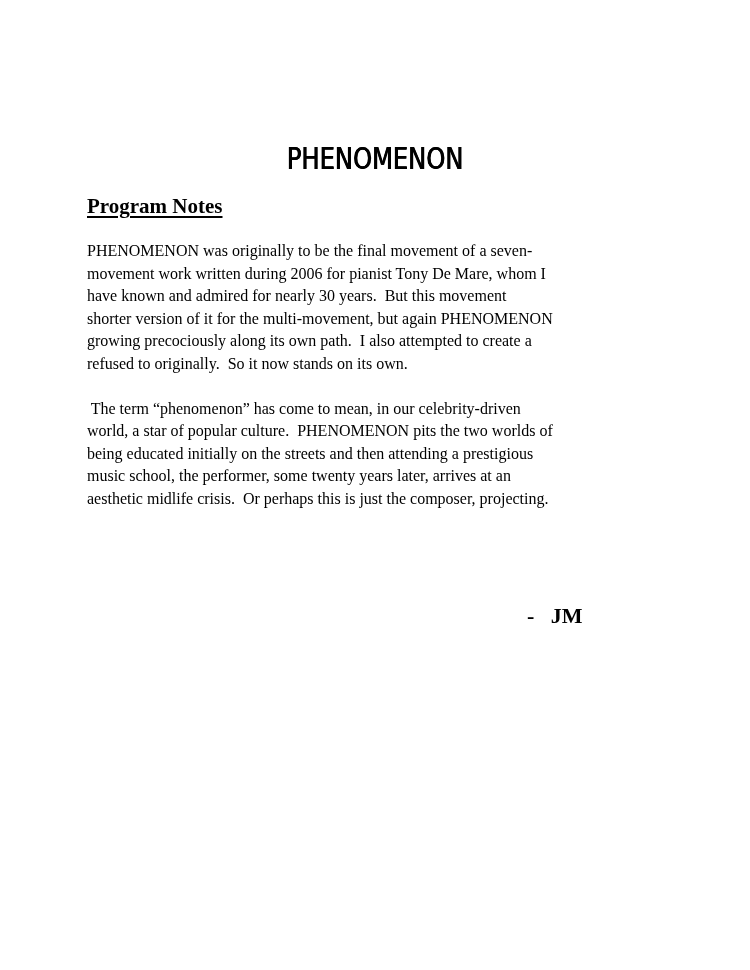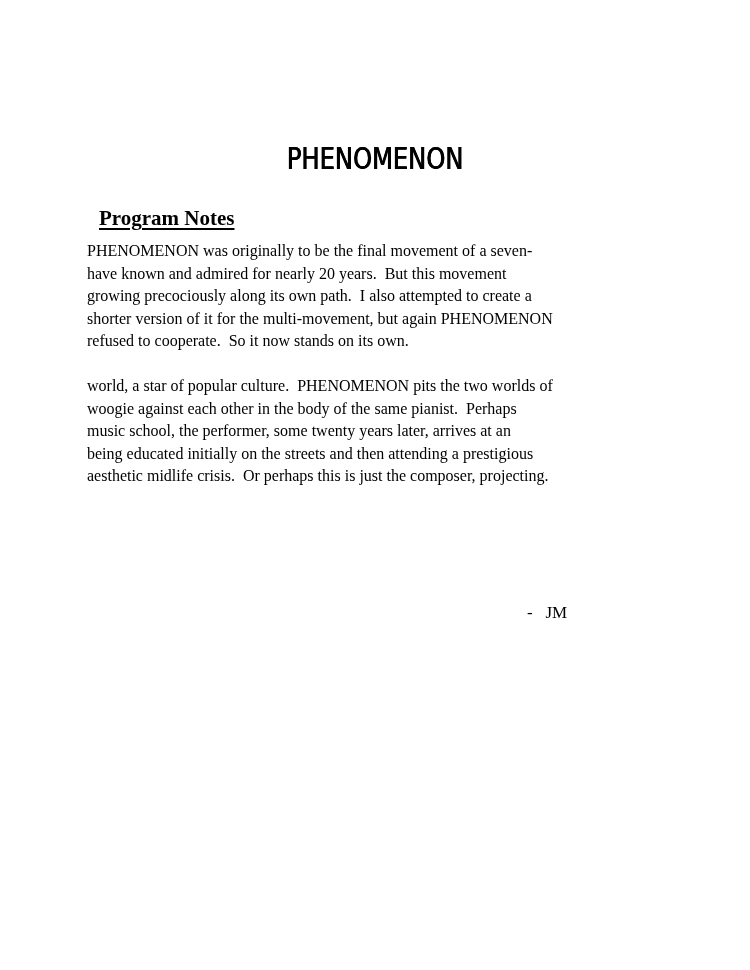--- a/index.html
+++ b/index.html
@@ -29,21 +29,21 @@
     display: inline-block;
     transform: scaleX(0.78);
     transform-origin: 50% 50%;
     text-shadow: 0.5px 0 #000, -0.5px 0 #000; 
     white-space: pre;
   }
   .section-heading {
     position: absolute;
     top: 194px;
     left: 87px;
-    margin: 12px;
+    margin: 0;
     font-size: 21px;
     font-weight: bold;
     text-decoration: underline;
     text-decoration-thickness: 2px;
     text-underline-offset: 3px;
     font-family: "Liberation Serif", serif;
   }
   .doc-body {
     position: absolute;
     top: 240px;
@@ -58,46 +58,48 @@
     font-size: 0.6em;
     line-height: 0;
     position: relative;
     top: -0.45em;
     vertical-align: baseline;
   }
   .signature {
     position: absolute;
     top: 603px;
     left: 527px;
-    font-size: 17px;
+    font-size: 22px;
     white-space: pre;
     font-family: "Liberation Serif", serif;
+    font-weight: bold;
   }
 </style>
 </head>
 <body>
 
 <div class="page">
 
   <h1 class="doc-title"><span class="title-inner">PHENOMENON</span></h1>
 
   <h2 class="section-heading">Program Notes</h2>
 
   <div class="doc-body">
       <div class="paragraph">
         <div class="line"><span>PHENOMENON was originally to be the final movement of a seven-</span></div>
-        <div class="line"><span>have known and admired for nearly 20 years.  But this movement</span></div>
+        <div class="line"><span>movement work written during 2006 for pianist Tony De Mare, whom I</span></div>
+        <div class="line"><span>have known and admired for nearly 30 years.  But this movement</span></div>
+        <div class="line"><span>shorter version of it for the multi-movement, but again PHENOMENON</span></div>
         <div class="line"><span>growing precociously along its own path.  I also attempted to create a</span></div>
-        <div class="line"><span>shorter version of it for the multi-movement, but again PHENOMENON</span></div>
-        <div class="line"><span>refused to cooperate.  So it now stands on its own.</span></div>
+        <div class="line"><span>refused to originally.  So it now stands on its own.</span></div>
       </div>
       <div class="paragraph">
+        <div class="line"><span> The term “phenomenon” has come to mean, in our celebrity-driven</span></div>
         <div class="line"><span>world, a star of popular culture.  PHENOMENON pits the two worlds of</span></div>
-        <div class="line"><span>woogie against each other in the body of the same pianist.  Perhaps</span></div>
+        <div class="line"><span>being educated initially on the streets and then attending a prestigious</span></div>
         <div class="line"><span>music school, the performer, some twenty years later, arrives at an</span></div>
-        <div class="line"><span>being educated initially on the streets and then attending a prestigious</span></div>
         <div class="line"><span>aesthetic midlife crisis.  Or perhaps this is just the composer, projecting.</span></div>
       </div>
     </div>
 
   <div class="signature">-   JM</div>
 
 </div>
 
 </body></html>

